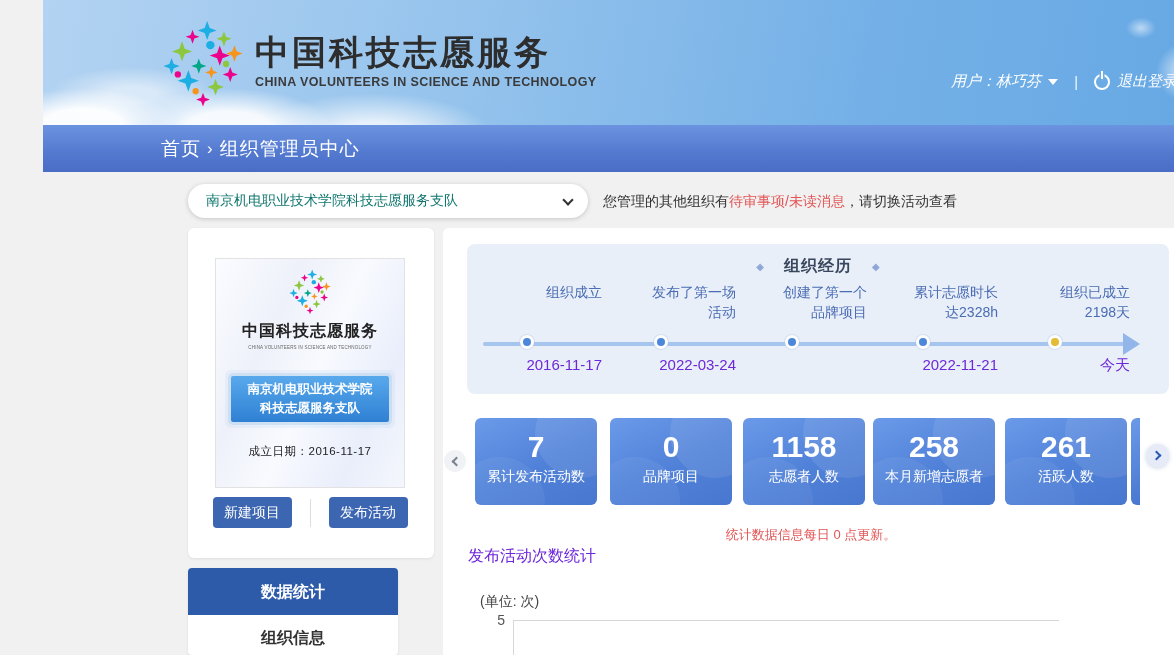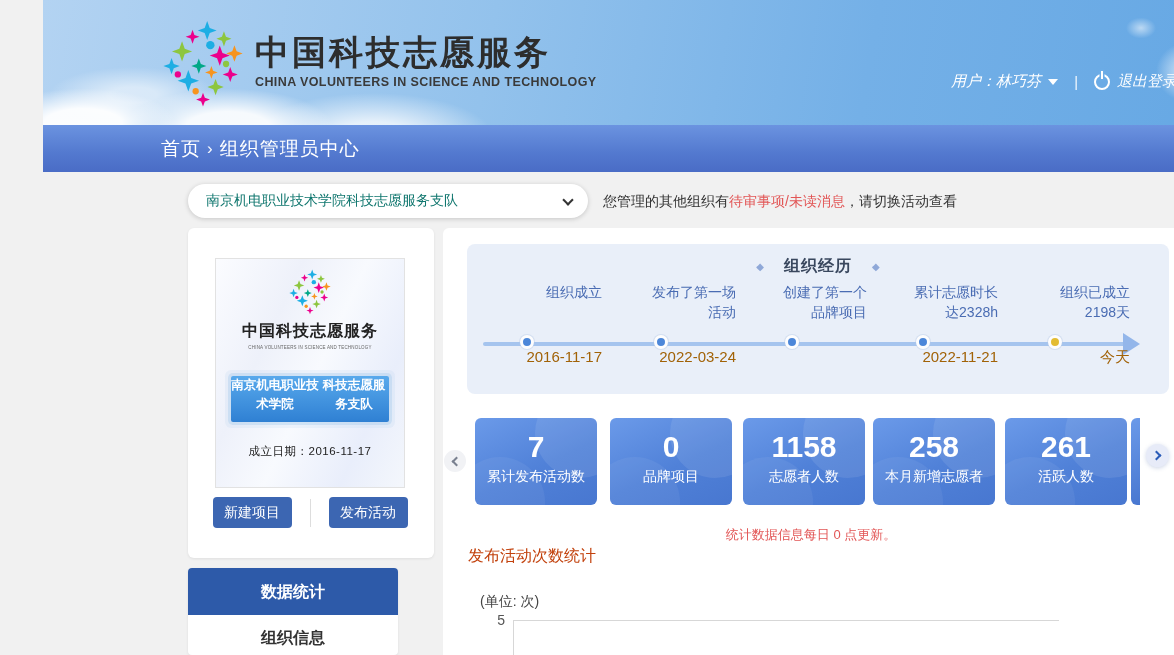--- a/index.html
+++ b/index.html
@@ -54,21 +54,21 @@
   .profile-card { left:145px; top:228px; width:246px; height:330px; }
   .cert { position:absolute; left:27px; top:30px; width:190px; height:230px; border:1px solid #e2e2e2;
     background:linear-gradient(115deg,#fbfcff 0%, #eef1fa 30%, #f8fafe 52%, #e9eefb 78%, #f4f7fc 100%);
     text-align:center; overflow:hidden; }
   .cert-logo { width:46px; height:46px; margin-top:10px; }
   .cert-title { font-size:16px; font-weight:bold; color:#222; letter-spacing:1px; margin-top:2px; }
   .cert-sub { font-size:5px; color:#666; letter-spacing:.2px; margin-top:2px; transform:scale(.9); }
   .cert-banner { margin:26px auto 0; width:158px; height:46px; border-radius:2px;
     background:linear-gradient(180deg,#58a9ec,#2f80d3);
     box-shadow:0 0 0 3px rgba(160,200,235,.35), 0 0 0 6px rgba(160,200,235,.14);
-    color:#fff; font-size:12.5px; font-weight:bold; line-height:1.55; display:flex; flex-direction:row; justify-content:center; }
+    color:#fff; font-size:12.5px; font-weight:bold; line-height:1.55; display:flex; flex-direction:column; justify-content:center; }
   .cert-date { margin-top:22px; font-size:11.5px; color:#222; letter-spacing:.5px; }
   .action-row { position:absolute; left:0; top:269px; width:244px; display:flex; justify-content:center; align-items:center; }
   .action-btn { width:79px; height:31px; background:#3c66b2; border:none; border-radius:4px; color:#fff;
     font-size:14px; font-family:inherit; cursor:pointer; }
   .action-div { width:1px; height:28px; background:#ddd; margin:0 18px; }
   .menu-card { left:145px; top:568px; width:210px; height:87px; border-radius:4px; overflow:hidden; }
   .menu-item { width:100%; text-align:center; font-size:16px; font-weight:bold; color:#333; cursor:pointer; }
   .menu-item.active { height:47px; line-height:47px; background:#2d5aa9; color:#fff; }
   .menu-item.plain { height:40px; line-height:46px; }
 
@@ -81,42 +81,42 @@
   .tl-title { font-size:16px; color:#39475e; font-weight:bold; letter-spacing:1px; }
   .diamond-icon { color:#8fa8d8; font-size:10px; }
   .tl-line { position:absolute; left:16px; top:98px; width:644px; height:4px; background:#a5c4ee; border-radius:2px; }
   .tl-arrow { position:absolute; left:656px; top:89px; width:0; height:0;
     border-left:17px solid #93b6ea; border-top:11px solid transparent; border-bottom:11px solid transparent; }
   .ms { position:absolute; top:0; width:150px; height:122px; text-align:right; }
   .ms .lbl { position:absolute; top:38px; width:100%; font-size:14px; color:#4a6cb3; line-height:20px; }
   .ms .dot { position:absolute; left:50%; top:91px; transform:translateX(-50%); width:14px; height:14px;
     border-radius:50%; border:3px solid #fdfdfe; background:#4c87d9; box-shadow:0 0 0 1px rgba(180,200,230,.4); }
   .ms .dot.gold { background:#e3bc33; }
-  .ms .dte { position:absolute; top:104px; width:100%; font-size:15px; color:#a16207; }
+  .ms .dte { position:absolute; top:112px; width:100%; font-size:15px; color:#6d28d9; }
 
   
   .stat-card { position:absolute; top:190px; width:122px; height:87px; border-radius:6px; overflow:hidden;
     background:linear-gradient(155deg,#6b9ae9 0%, #5081d8 55%, #4877d0 100%); color:#fff; text-align:center; }
   .stat-card::before { content:""; position:absolute; right:-28px; top:-30px; width:90px; height:90px;
     border-radius:50%; background:rgba(255,255,255,.09); }
   .stat-card::after { content:""; position:absolute; left:-20px; bottom:-42px; width:90px; height:90px;
     border-radius:50%; background:rgba(255,255,255,.06); }
   .stat-val { margin-top:12px; font-size:30px; font-weight:bold; line-height:34px; }
   .stat-lbl { margin-top:4px; font-size:14px; }
   .stat-sliver { position:absolute; top:190px; left:688px; width:9px; height:87px; border-radius:6px 0 0 6px;
     background:linear-gradient(155deg,#6b9ae9, #4877d0); }
   .car-btn { position:absolute; border-radius:50%; display:flex; align-items:center; justify-content:center; cursor:pointer; z-index:4; }
   .car-left { left:401px; top:450px; width:22px; height:22px; background:#f1f2f5; }
   .car-right { left:1103px; top:444px; width:23px; height:23px; background:#e7ebf8; box-shadow:0 1px 4px rgba(60,90,160,.25); }
   .chev-l { width:7px; height:7px; border-left:2px solid #7a8190; border-bottom:2px solid #7a8190; transform:rotate(45deg); margin-left:3px; }
   .chev-r { width:7px; height:7px; border-right:2px solid #2b5cb8; border-top:2px solid #2b5cb8; transform:rotate(45deg); margin-right:3px; }
 
   
   .notice { position:absolute; left:0; top:298px; width:100%; text-align:center; font-size:13px; color:#e25555; }
-  .chart-title { position:absolute; left:25px; top:318px; font-size:16px; color:#c2410c; }
+  .chart-title { position:absolute; left:25px; top:318px; font-size:16px; color:#6d28d9; }
   .unit-lbl { position:absolute; left:37px; top:365px; font-size:14px; color:#444; }
   .chart-filter { position:absolute; left:445px; top:352px; width:173px; height:26px; background:#fff;
     border:1px solid #999; font-size:13.5px; color:#333; display:flex; align-items:center; padding:0 26px 0 9px; cursor:pointer; }
   .chart-filter .chev { position:absolute; right:9px; top:8px; width:7px; height:7px;
     border-right:2px solid #333; border-bottom:2px solid #333; transform:rotate(45deg); }
   .y-tick { position:absolute; left:40px; top:384px; width:22px; text-align:right; font-size:14px; color:#555; }
   .gridline-top { position:absolute; left:70px; top:392px; width:546px; height:1px; background:#d7d7d7; }
   .axis-v { position:absolute; left:70px; top:392px; width:1px; height:35px; background:#d7d7d7; }
 </style>
 </head>

